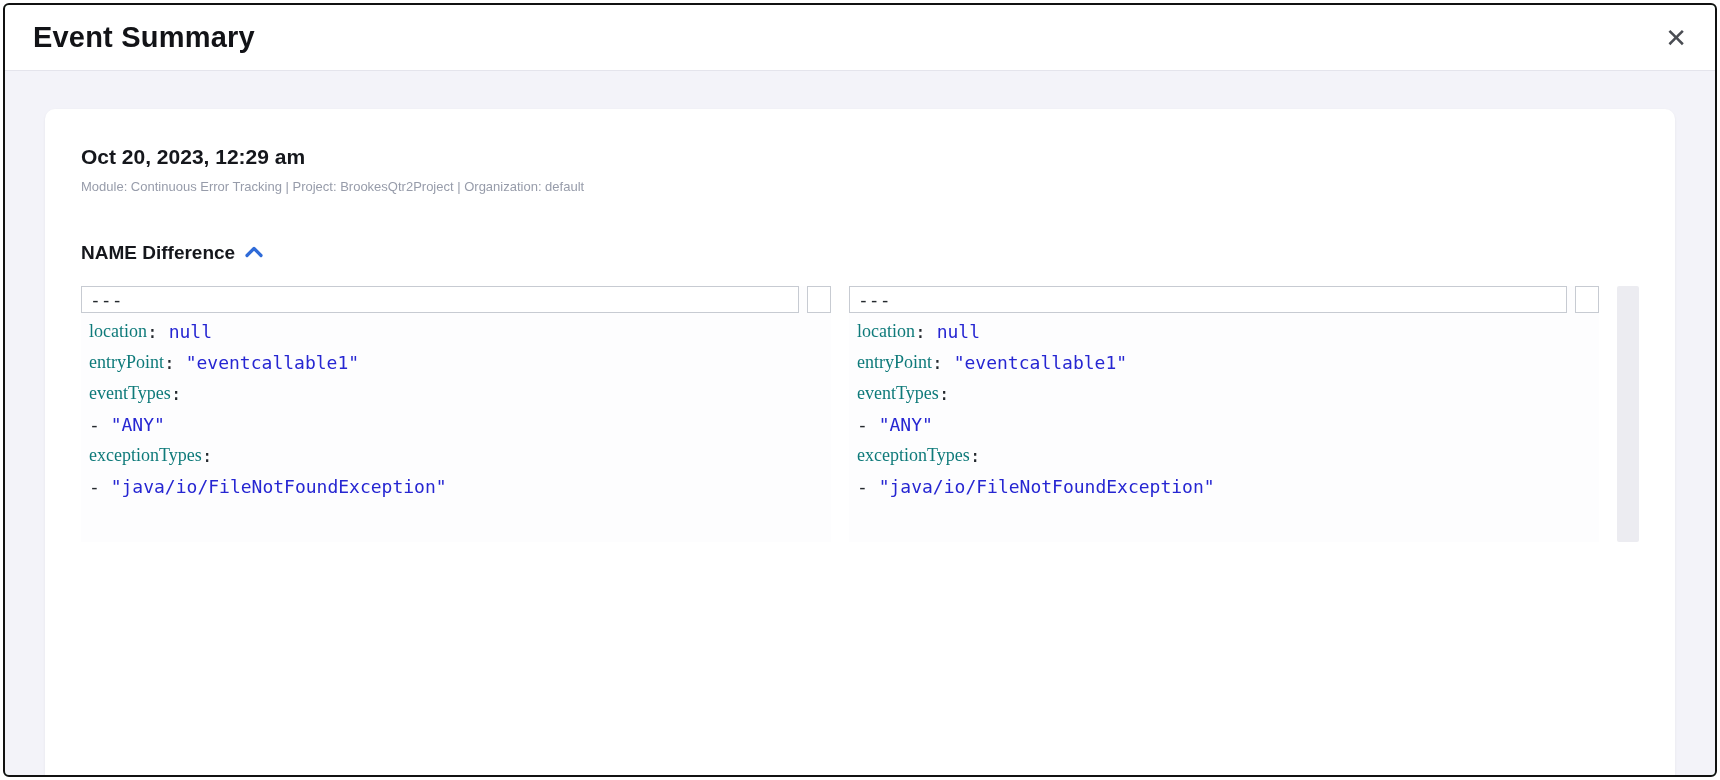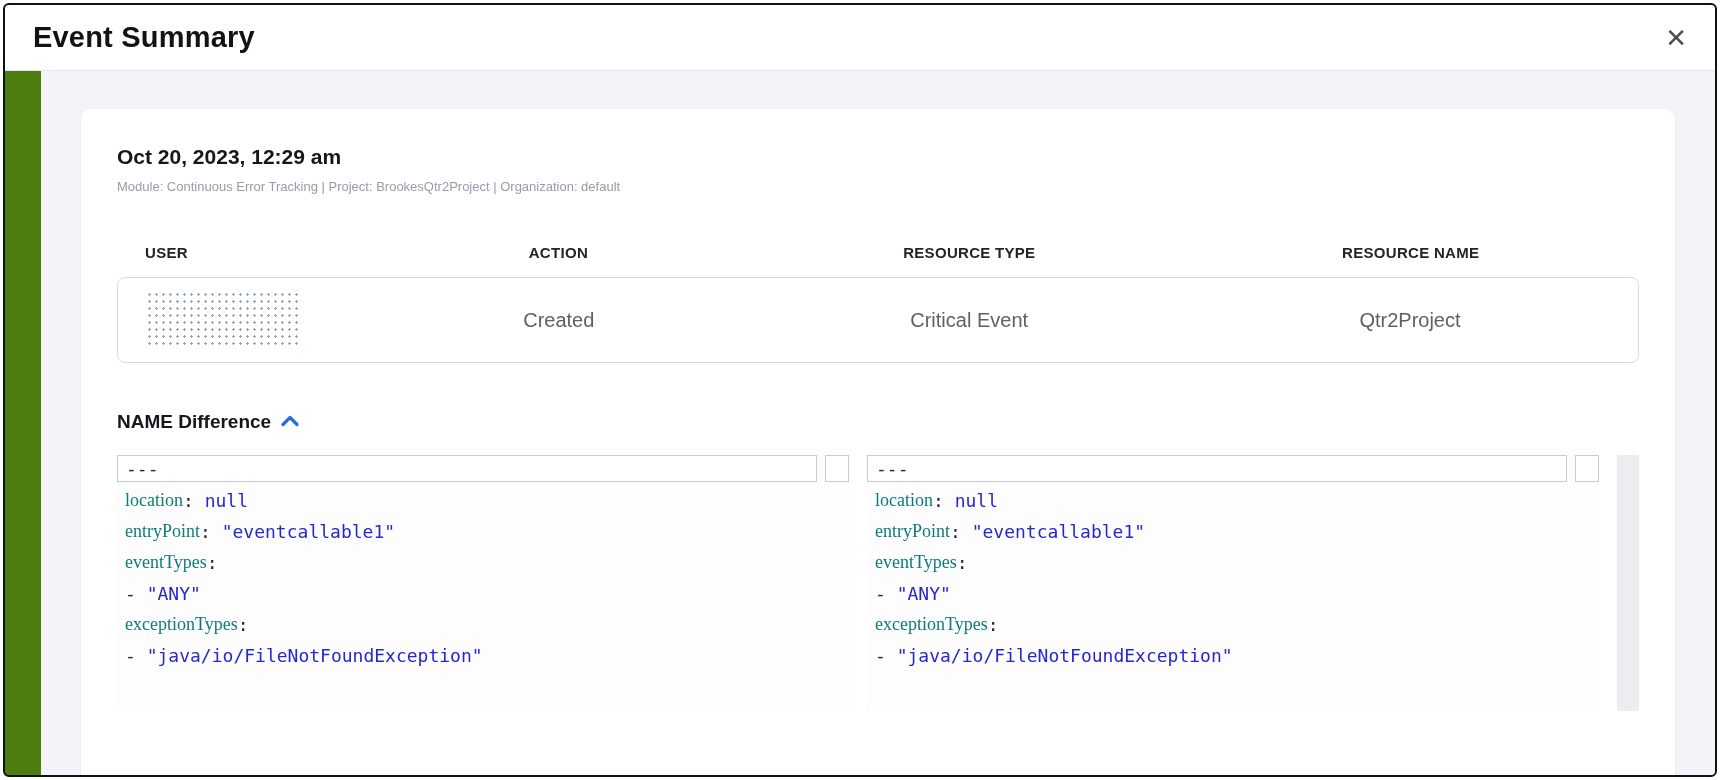--- a/index.html
+++ b/index.html
@@ -9,21 +9,21 @@
     background: #ffffff;
     padding: 3px;
     overflow: hidden;
   }
   .page {
     width: 100%;
     height: 100%;
     border: 2px solid #111111;
     border-radius: 6px;
     overflow: hidden;
-    background: #4d7c0f;
+    background: #14532d;
     display: flex;
     flex-direction: column;
   }
   .modal-header {
     height: 66px;
     flex: 0 0 66px;
     background: #ffffff;
     border-bottom: 1px solid #e4e4ec;
     display: flex;
     align-items: center;
@@ -43,21 +43,20 @@
     line-height: 1;
     color: #4a4d53;
     cursor: pointer;
     font-family: "DejaVu Sans", sans-serif;
   }
   .modal-body {
     flex: 1 1 auto;
     background: #f3f3f9;
     padding: 38px 40px;
     overflow: hidden;
-    margin-left: 36px;
   }
   .card {
     background: #ffffff;
     border-radius: 10px;
     box-shadow: 0 1px 3px rgba(20,20,40,0.06);
     padding: 36px;
     height: 1100px;
   }
   .event-timestamp {
     font-size: 21px;
@@ -171,35 +170,21 @@
     <div class="modal-title">Event Summary</div>
     <button class="close-btn">✕</button>
   </div>
 
   <div class="modal-body">
     <div class="card">
 
       <div class="event-timestamp">Oct 20, 2023, 12:29 am</div>
       <div class="event-meta">Module: Continuous Error Tracking | Project: BrookesQtr2Project | Organization: default</div>
 
-      <div class="table-headers grid-cols">
-        <div class="col first">USER</div>
-        <div class="col">ACTION</div>
-        <div class="col">RESOURCE TYPE</div>
-        <div class="col">RESOURCE NAME</div>
-      </div>
-
-      <div class="event-row grid-cols">
-        <div class="cell first">
-          <div class="redacted"></div>
-        </div>
-        <div class="cell">Created</div>
-        <div class="cell">Critical Event</div>
-        <div class="cell">Qtr2Project</div>
-      </div>
+
 
       <div class="yaml-toggle">
         <span class="yaml-label">NAME Difference</span>
         <span class="chevron-up">
           <svg width="18" height="12" viewBox="0 0 18 12" fill="none">
             <path d="M2 9.5 L9 2.5 L16 9.5" stroke="#2f6bd8" stroke-width="3.2" stroke-linecap="round" stroke-linejoin="round"></path>
           </svg>
         </span>
       </div>
 

